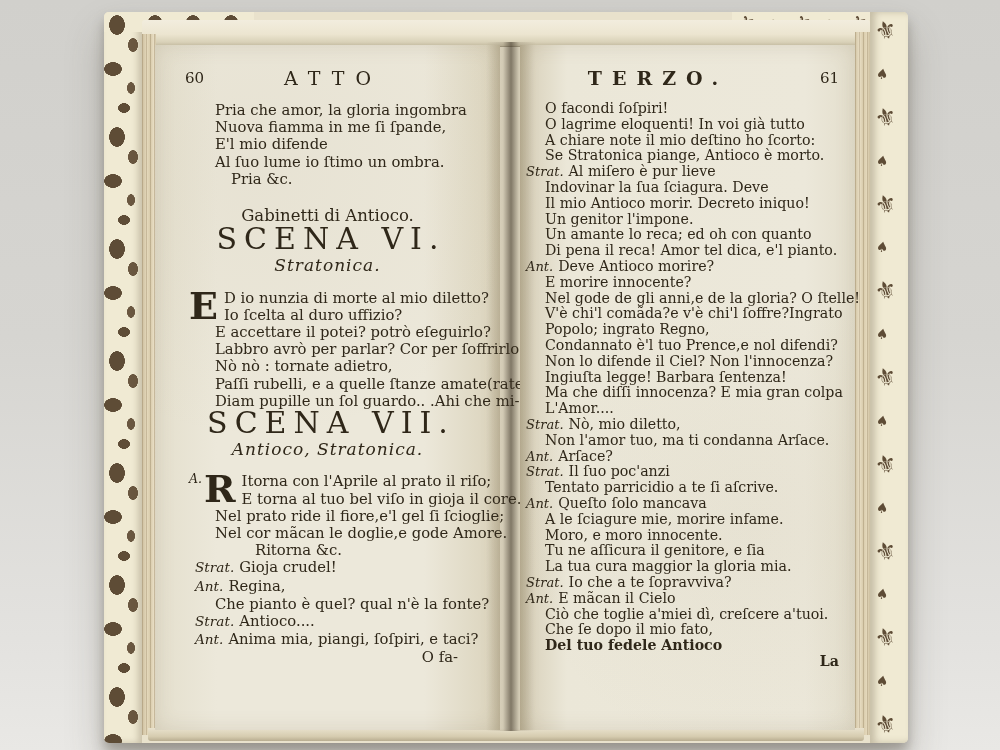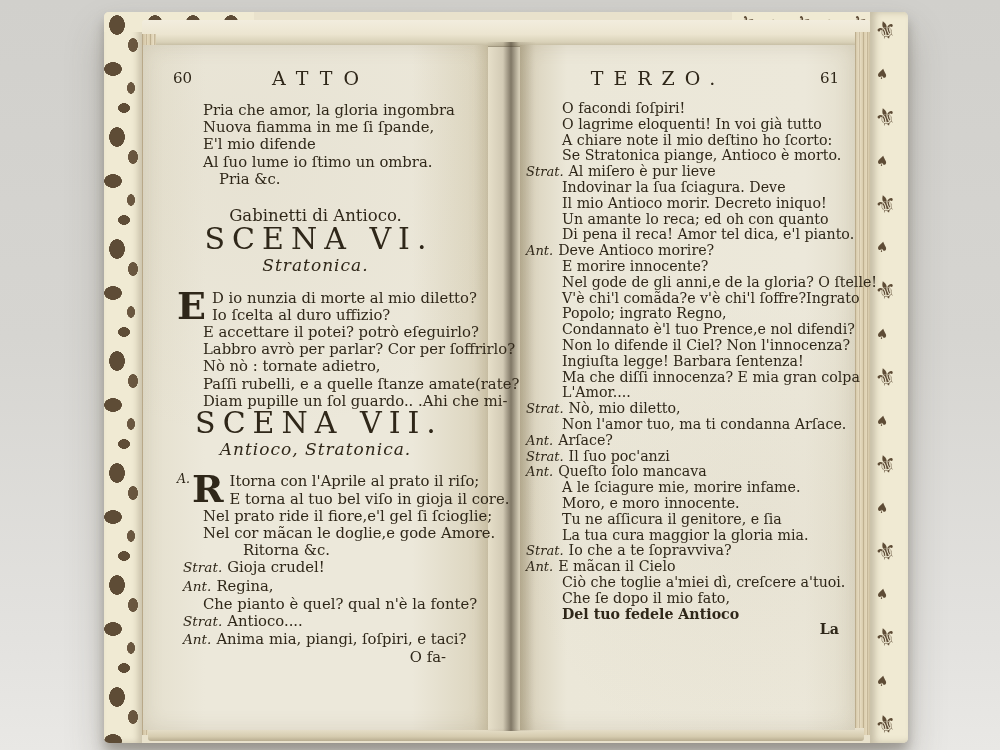--- a/index.html
+++ b/index.html
@@ -58,50 +58,50 @@
     position:absolute;left:44px;right:44px;bottom:2px;height:13px;
     background:linear-gradient(0deg,#b8ad90 0%,#d6ccb0 35%,#e9e2cd 100%);
     border-radius:0 0 3px 3px;
   }
   
   .page{
     position:absolute;top:33px;bottom:13px;color:#2f2719;
     box-shadow:inset 0 0 20px rgba(125,108,75,.16);
   }
   .page-left{
-    left:39px;width:345px;
+    left:51px;width:345px;
     background:
       radial-gradient(circle at 30% 18%,rgba(150,135,100,.06),rgba(0,0,0,0) 45%),
       linear-gradient(90deg,#e4dfcd 0%,#ece8da 18%,#ece8da 78%,#ddd6c0 96%,#cfc6ab 100%);
   }
   .page-right{
     left:416px;width:335px;
     background:
       radial-gradient(circle at 70% 70%,rgba(150,135,100,.06),rgba(0,0,0,0) 45%),
       linear-gradient(90deg,#c9c0a4 0%,#dcd5c0 4%,#ebe7d8 14%,#ece8da 85%,#e3decc 100%);
   }
   .gutter{
     position:absolute;left:382px;top:30px;bottom:12px;width:50px;pointer-events:none;
     background:linear-gradient(90deg,rgba(91,78,58,0) 0%,rgba(91,78,58,.16) 34%,rgba(52,42,28,.55) 49%,rgba(52,42,28,.55) 51%,rgba(91,78,58,.16) 66%,rgba(91,78,58,0) 100%);
   }
   
   .page-header{position:relative;height:26px;margin-top:22px;}
   .running-title{text-align:center;font-size:19px;letter-spacing:11px;padding-left:11px;}
-  .page-right .running-title{padding-right:70px;letter-spacing:10px;}
+  .page-right .running-title{padding-right:70px;letter-spacing:10px;font-weight:bold;}
   .folio{position:absolute;top:2px;font-size:15px;}
   .page-left .folio{left:30px;}
   .page-right .folio{right:16px;}
   .page-body{padding-top:8px;}
   .page-left .page-body{font-size:14.8px;}
   .page-right .page-body{font-size:14.2px;}
   .line{white-space:nowrap;}
   .page-left .line{line-height:17.2px;}
   .page-right .line{line-height:15.8px;}
   .page-left .verse,.page-left .verse-bold{margin-left:60px;}
-  .page-right .verse,.page-right .verse-bold{margin-left:42px;}
+  .page-right .verse,.page-right .verse-bold{margin-left:25px;}
   .verse-bold{font-weight:bold;}
   .page-left .speaker-ln{margin-left:40px;}
   .page-right .speaker-ln{margin-left:6px;}
   .speaker{font-style:italic;font-size:.92em;margin-right:5px;}
   .refrain{margin-left:76px;}
   .refrain2{margin-left:100px;}
   .scene-setting{text-align:center;font-size:16.5px;margin:20px 4px 6px;}
   .scene-heading{text-align:center;font-size:30px;letter-spacing:7px;margin:5px 0 10px;padding-left:7px;}
   .characters{text-align:center;font-style:italic;font-size:17px;letter-spacing:1px;margin:2px 0 14px;}
   .dropcap-block{margin-left:34px;}
@@ -207,36 +207,38 @@
         <div class="running-title">TERZO.</div>
       </div>
       <div class="page-body">
           <div class="line verse"><span>O facondi ſoſpiri!</span></div>
           <div class="line verse"><span>O lagrime eloquenti!  In voi già tutto</span></div>
           <div class="line verse"><span>A chiare note il mio deſtino ho ſcorto:</span></div>
           <div class="line verse"><span>Se Stratonica piange,  Antioco è morto.</span></div>
           <div class="line speaker-ln"><span class="speaker">Strat.</span><span>Al miſero è pur lieve</span></div>
           <div class="line verse"><span>Indovinar la ſua ſciagura.  Deve</span></div>
           <div class="line verse"><span>Il mio Antioco morir.  Decreto iniquo!</span></div>
+          <div class="line verse"><span>Un genitor l'impone.</span></div>
           <div class="line verse"><span>Un amante lo reca;  ed oh con quanto</span></div>
           <div class="line verse"><span>Di pena il reca! Amor tel dica, e'l pianto.</span></div>
           <div class="line speaker-ln"><span class="speaker">Ant.</span><span>Deve Antioco morire?</span></div>
           <div class="line verse"><span>E morire innocente?</span></div>
           <div class="line verse"><span>Nel gode de gli anni,e de la gloria? O ſtelle!</span></div>
           <div class="line verse"><span>V'è chi'l comãda?e v'è chi'l ſoffre?Ingrato</span></div>
           <div class="line verse"><span>Popolo;  ingrato Regno,</span></div>
           <div class="line verse"><span>Condannato è'l tuo Prence,e nol difendi?</span></div>
           <div class="line verse"><span>Non lo difende il Ciel? Non l'innocenza?</span></div>
           <div class="line verse"><span>Ingiuſta legge!  Barbara ſentenza!</span></div>
           <div class="line verse"><span>Ma che diſſi innocenza? E mia gran colpa</span></div>
           <div class="line verse"><span>L'Amor....</span></div>
           <div class="line speaker-ln"><span class="speaker">Strat.</span><span>Nò,  mio diletto,</span></div>
           <div class="line verse"><span>Non l'amor tuo,  ma ti condanna Arſace.</span></div>
           <div class="line speaker-ln"><span class="speaker">Ant.</span><span>Arſace?</span></div>
           <div class="line speaker-ln"><span class="speaker">Strat.</span><span>Il ſuo poc'anzi</span></div>
+          <div class="line verse"><span>Tentato parricidio a te ſi aſcrive.</span></div>
           <div class="line speaker-ln"><span class="speaker">Ant.</span><span>Queſto ſolo mancava</span></div>
           <div class="line verse"><span>A le ſciagure mie,  morire infame.</span></div>
           <div class="line verse"><span>Moro,  e moro innocente.</span></div>
           <div class="line verse"><span>Tu ne aſſicura il genitore,  e ſia</span></div>
           <div class="line verse"><span>La tua cura maggior la gloria mia.</span></div>
           <div class="line speaker-ln"><span class="speaker">Strat.</span><span>Io che a te ſopravviva?</span></div>
           <div class="line speaker-ln"><span class="speaker">Ant.</span><span>E mãcan il Cielo</span></div>
           <div class="line verse"><span>Ciò che toglie a'miei dì, creſcere a'tuoi.</span></div>
           <div class="line verse"><span>Che ſe dopo il mio fato,</span></div>
           <div class="line verse-bold"><span>Del tuo fedele Antioco</span></div>

